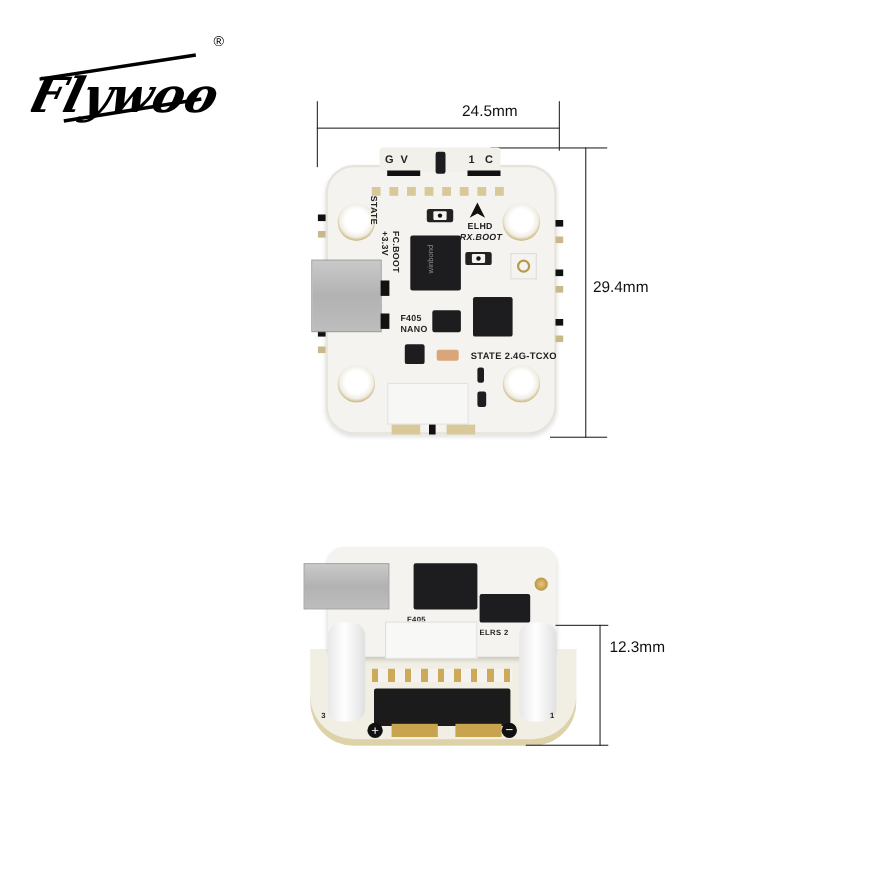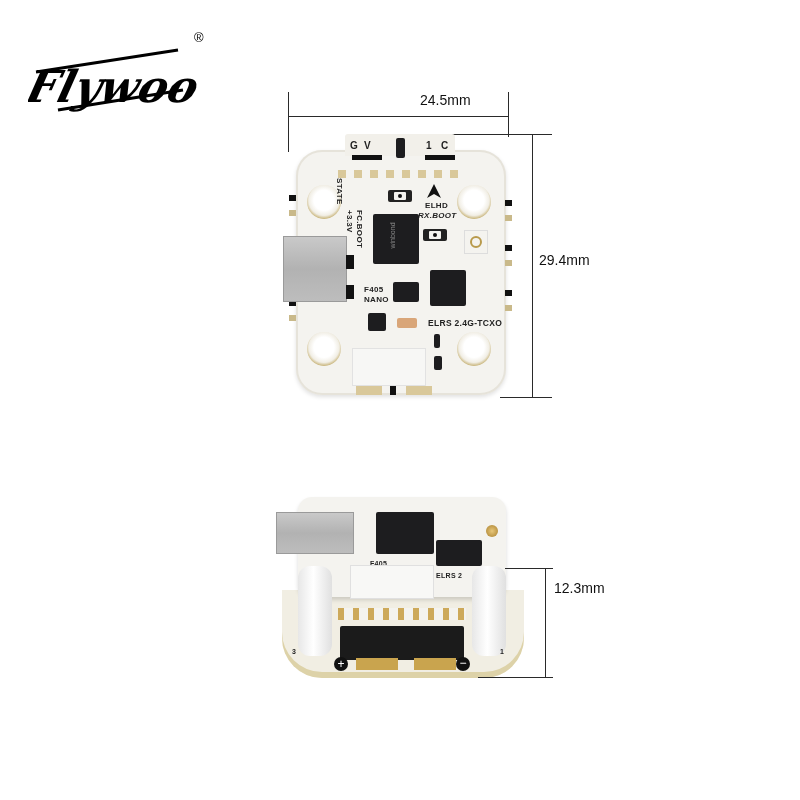--- a/index.html
+++ b/index.html
@@ -101,21 +101,21 @@
   <div class="usb" style="left:283px;top:236px;width:62px;height:64px;"></div>
   <div class="pad-dark" style="left:346px;top:255px;width:8px;height:14px;"></div>
   <div class="pad-dark" style="left:346px;top:285px;width:8px;height:14px;"></div>
 
   <span class="silk" style="left:364px;top:285px;">F405</span>
   <span class="silk" style="left:364px;top:295px;">NANO</span>
   <div class="chip" style="left:393px;top:282px;width:26px;height:20px;"></div>
   <div class="chip" style="left:430px;top:270px;width:36px;height:36px;"></div>
   <div class="chip" style="left:368px;top:313px;width:18px;height:18px;"></div>
   <div class="abs" style="left:397px;top:318px;width:20px;height:10px;background:#d9a679;border-radius:2px;"></div>
-  <span class="silk" style="left:428px;top:318px;font-size:8.5px;">ELRS 2.4G-TCXO</span>
+  <span class="silk" style="left:428px;top:318px;font-size:8.5px;">STATE 2.4G-TCXO</span>
 
   <div class="abs" style="left:464px;top:230px;width:22px;height:22px;border:1px solid #ddd;">
     <div style="position:absolute;left:5px;top:5px;width:12px;height:12px;border-radius:50%;border:2px solid #b89a4c;box-sizing:border-box;"></div>
   </div>
 
   <div class="abs" style="left:352px;top:348px;width:72px;height:36px;background:#f7f7f5;border:1px solid #e2e2e2;"></div>
   <div class="chip" style="left:434px;top:334px;width:6px;height:14px;"></div>
   <div class="chip" style="left:434px;top:356px;width:8px;height:14px;"></div>
 
   <div class="pad" style="left:356px;top:386px;width:26px;height:9px;"></div>

